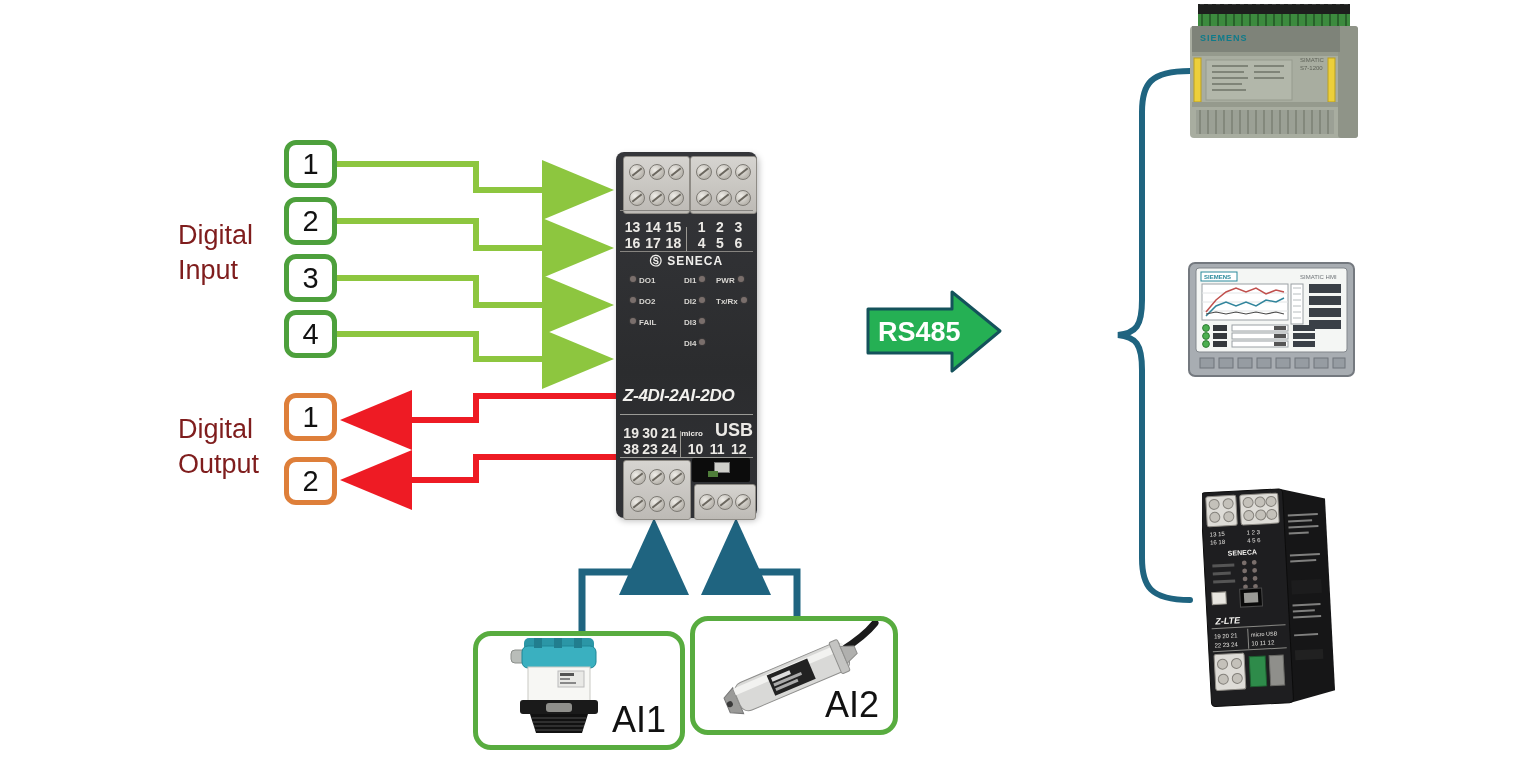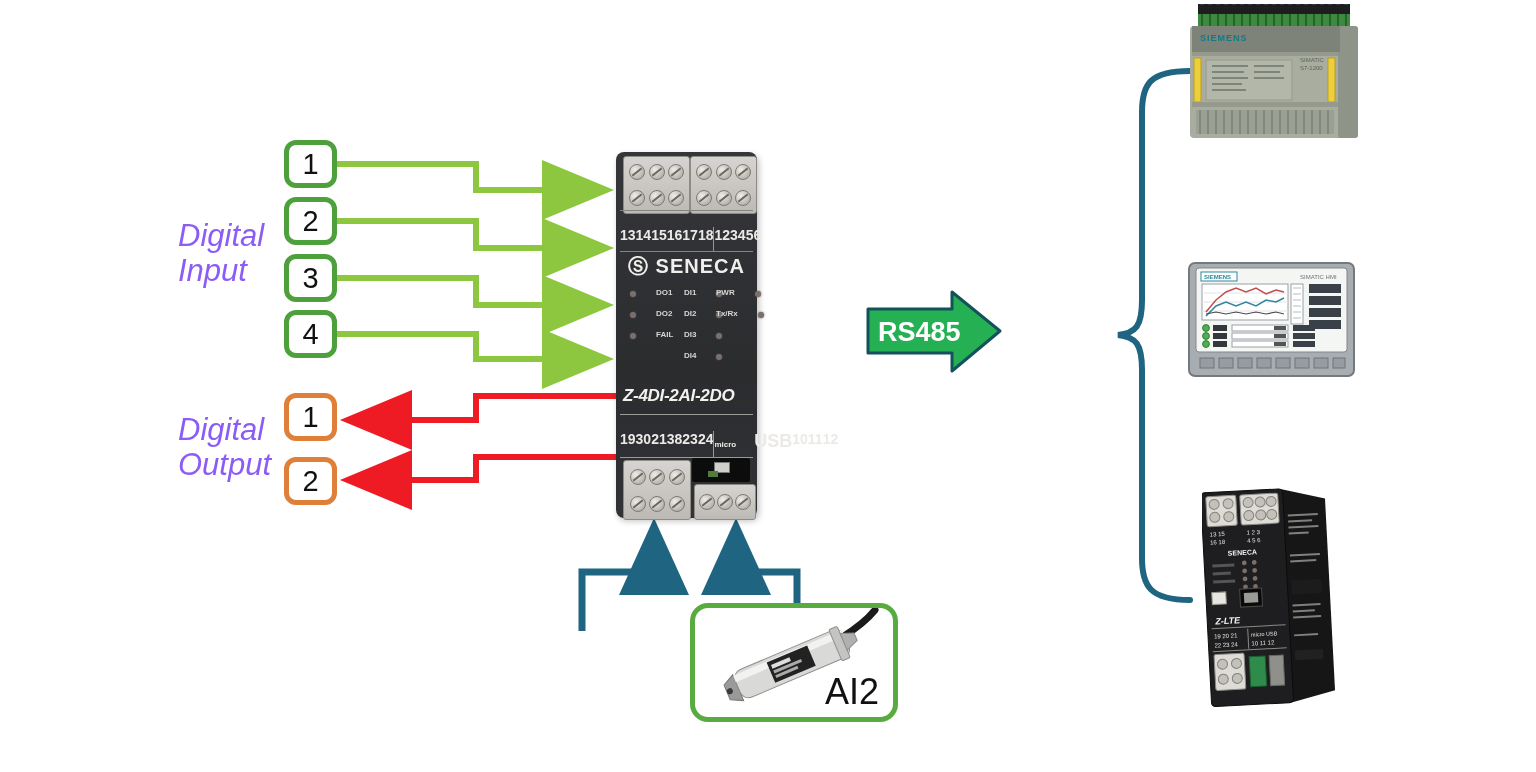--- a/index.html
+++ b/index.html
@@ -1,21 +1,21 @@
 <!DOCTYPE html>
 <html><head>
 <meta charset="utf-8">
 <style>
   html,body{margin:0;padding:0;background:#fff;}
   .canvas{position:relative;width:1536px;height:772px;background:#ffffff;overflow:hidden;
           font-family:"Liberation Sans", sans-serif;}
   .overlay{position:absolute;left:0;top:0;width:1536px;height:772px;pointer-events:none;}
 
   
-  .side-label{position:absolute;font-size:31px;line-height:35px;color:#8b5cf6;font-style:italic;}
+  .side-label{position:absolute;font-size:27px;line-height:35px;color:#7f1d1d;}
   #di-label{left:178px;top:218px;}
   #do-label{left:178px;top:412px;}
   .side-label span{display:block;}
 
   
   .port{position:absolute;left:284px;width:43px;height:38px;background:#fff;
         border-radius:12px;display:flex;align-items:center;justify-content:center;
         font-size:29px;color:#111;}
   .port.green{border:5px solid #4DA03C;}
   .port.orange{border:5px solid #DE7F3A;}
@@ -26,47 +26,47 @@
           border-radius:8px;box-shadow:2px 3px 6px rgba(0,0,0,.25);color:#e8e8e8;}
   .tblock{position:absolute;background:linear-gradient(180deg,#d6d4d0,#bdbab5);
           border:1px solid #8e8b85;border-radius:3px;display:flex;flex-wrap:wrap;
           align-items:center;justify-content:space-evenly;padding:2px;}
   .screw{position:relative;width:14px;height:14px;border-radius:50%;
          background:radial-gradient(circle at 35% 35%,#efede8,#a29e96);
          border:1px solid #7d7a74;}
   .screw .slot{position:absolute;left:1px;right:1px;top:6px;height:2px;background:#6b675f;
                transform:rotate(-38deg);}
   .numgrid{position:absolute;left:4px;right:4px;display:flex;font-weight:bold;color:#eceae6;}
-  .numgrid .cell{flex:1;display:flex;flex-direction:row;justify-content:space-between;margin-top:16px;}
+  .numgrid .cell{flex:1;display:flex;flex-direction:column;justify-content:flex-end;margin-top:16px;}
   .numgrid .cell + .cell{border-left:1px solid #9a9892;}
   .numgrid .nrow{display:flex;justify-content:space-evenly;font-size:14px;}
   #num-top{top:58px;height:40px;border-top:1px solid #86848o;}
   #num-top{border-top:1px solid #868480;border-bottom:1px solid #868480;}
   #num-bottom{top:262px;height:42px;border-top:1px solid #9a9a96;border-bottom:1px solid #9a9a96;}
-  .usb-row1{display:flex;align-items:baseline;justify-content:center;gap:18px;}
+  .usb-row1{display:flex;align-items:baseline;justify-content:center;gap:12px;}
   .usb-small{font-size:8px;font-weight:bold;}
   .usb-big{font-size:18px;font-weight:bold;}
-  .brand-row{position:absolute;top:101px;left:0;right:0;text-align:center;font-size:20px;
+  .brand-row{position:absolute;top:101px;left:0;right:0;text-align:center;font-size:12px;
              font-weight:bold;color:#f0efec;letter-spacing:1px;}
   .led-area{position:absolute;top:124px;left:0;right:0;height:86px;font-size:8px;color:#d8d6d2;}
   .led-col{position:absolute;top:0;}
-  .led-row{display:flex;align-items:flex-end;gap:20px;height:21px;font-weight:bold;}
+  .led-row{display:flex;align-items:flex-start;gap:3px;height:21px;font-weight:bold;}
   .led{width:6px;height:6px;border-radius:50%;background:#7a6f6c;box-shadow:0 0 2px #5c5451;}
   .model-label{position:absolute;top:234px;left:7px;right:4px;font-size:17px;font-weight:bold;
                font-style:italic;color:#f2f1ee;letter-spacing:-0.3px;white-space:nowrap;}
   .usb-notch{position:absolute;left:76px;top:306px;width:58px;height:24px;background:#0c0c0c;
              border-radius:2px;}
   .usb-port{position:absolute;left:22px;top:4px;width:14px;height:9px;background:#cfcfcb;
             border:1px solid #777;}
   .usb-pcb{position:absolute;left:16px;top:13px;width:10px;height:6px;background:#4f7d3a;}
 
   
   .sensor-box{position:absolute;background:#fff;border:5px solid #58AC3F;border-radius:18px;}
   #ai1-box{left:473px;top:631px;width:202px;height:109px;}
-  #ai2-box{left:690px;top:603px;width:198px;height:109px;}
+  #ai2-box{left:690px;top:616px;width:198px;height:109px;}
   .ai-label{position:absolute;right:14px;bottom:4px;font-size:36px;color:#111;}
 
   
   .device{position:absolute;}
   #plc{left:1188px;top:4px;width:174px;height:138px;}
   #hmi{left:1188px;top:262px;width:167px;height:115px;}
   #zlte{left:1202px;top:486px;width:134px;height:224px;}
 </style>
 </head>
 <body>
@@ -305,20 +305,40 @@
         </div>
         <div class="screw">
           <div class="slot"></div>
         </div>
         <div class="screw">
           <div class="slot"></div>
         </div>
       </div>
   </div>
 
+  <div class="sensor-box" id="ai1-box">
+    <svg width="192" height="99" viewBox="0 0 192 99">
+      <rect x="33" y="14" width="18" height="13" rx="4" fill="#b9bdb9" stroke="#8b8f8b"></rect>
+      <rect x="46" y="2" width="70" height="13" rx="5" fill="#2b96a6"></rect>
+      <rect x="44" y="10" width="74" height="22" rx="6" fill="#3ab0c0" stroke="#1e8696"></rect>
+      <rect x="56" y="2" width="8" height="10" fill="#217e8e"></rect>
+      <rect x="76" y="2" width="8" height="10" fill="#217e8e"></rect>
+      <rect x="96" y="2" width="8" height="10" fill="#217e8e"></rect>
+      <rect x="50" y="31" width="62" height="34" fill="#f7f7f4" stroke="#c9c9c4"></rect>
+      <rect x="80" y="35" width="26" height="16" fill="#e9e9e6" stroke="#bbb"></rect>
+      <rect x="82" y="37" width="14" height="3" fill="#555"></rect>
+      <rect x="82" y="42" width="10" height="2" fill="#888"></rect>
+      <rect x="82" y="46" width="16" height="2" fill="#888"></rect>
+      <rect x="42" y="64" width="78" height="14" rx="3" fill="#1a1a1a"></rect>
+      <rect x="68" y="67" width="26" height="9" rx="3" fill="#8f8f8b"></rect>
+      <path d="M52,78 L110,78 L104,97 L58,97 Z" fill="#111"></path>
+      <path d="M54,82 L108,82 M55,86 L107,86 M56,90 L106,90 M57,94 L105,94" stroke="#3a3a3a" stroke-width="1.5"></path>
+    </svg>
+    <span class="ai-label">AI1</span>
+  </div>
 
   <div class="sensor-box" id="ai2-box">
     <svg width="188" height="99" viewBox="0 0 188 99">
       <path d="M146,30 C162,20 172,12 180,2" fill="none" stroke="#1b1b1b" stroke-width="7" stroke-linecap="round"></path>
       <g transform="rotate(-23 90 62)">
         <path d="M28,52 L40,46 L40,74 L28,68 Z" fill="#9a9a98" stroke="#777"></path>
         <circle cx="31" cy="60" r="3" fill="#3a3a3a"></circle>
         <rect x="40" y="44" width="118" height="30" rx="9" fill="#d9d9d7" stroke="#8f8f8d"></rect>
         <rect x="40" y="47" width="118" height="7" fill="#f2f2f0"></rect>
         <rect x="76" y="48" width="44" height="22" fill="#222"></rect>

